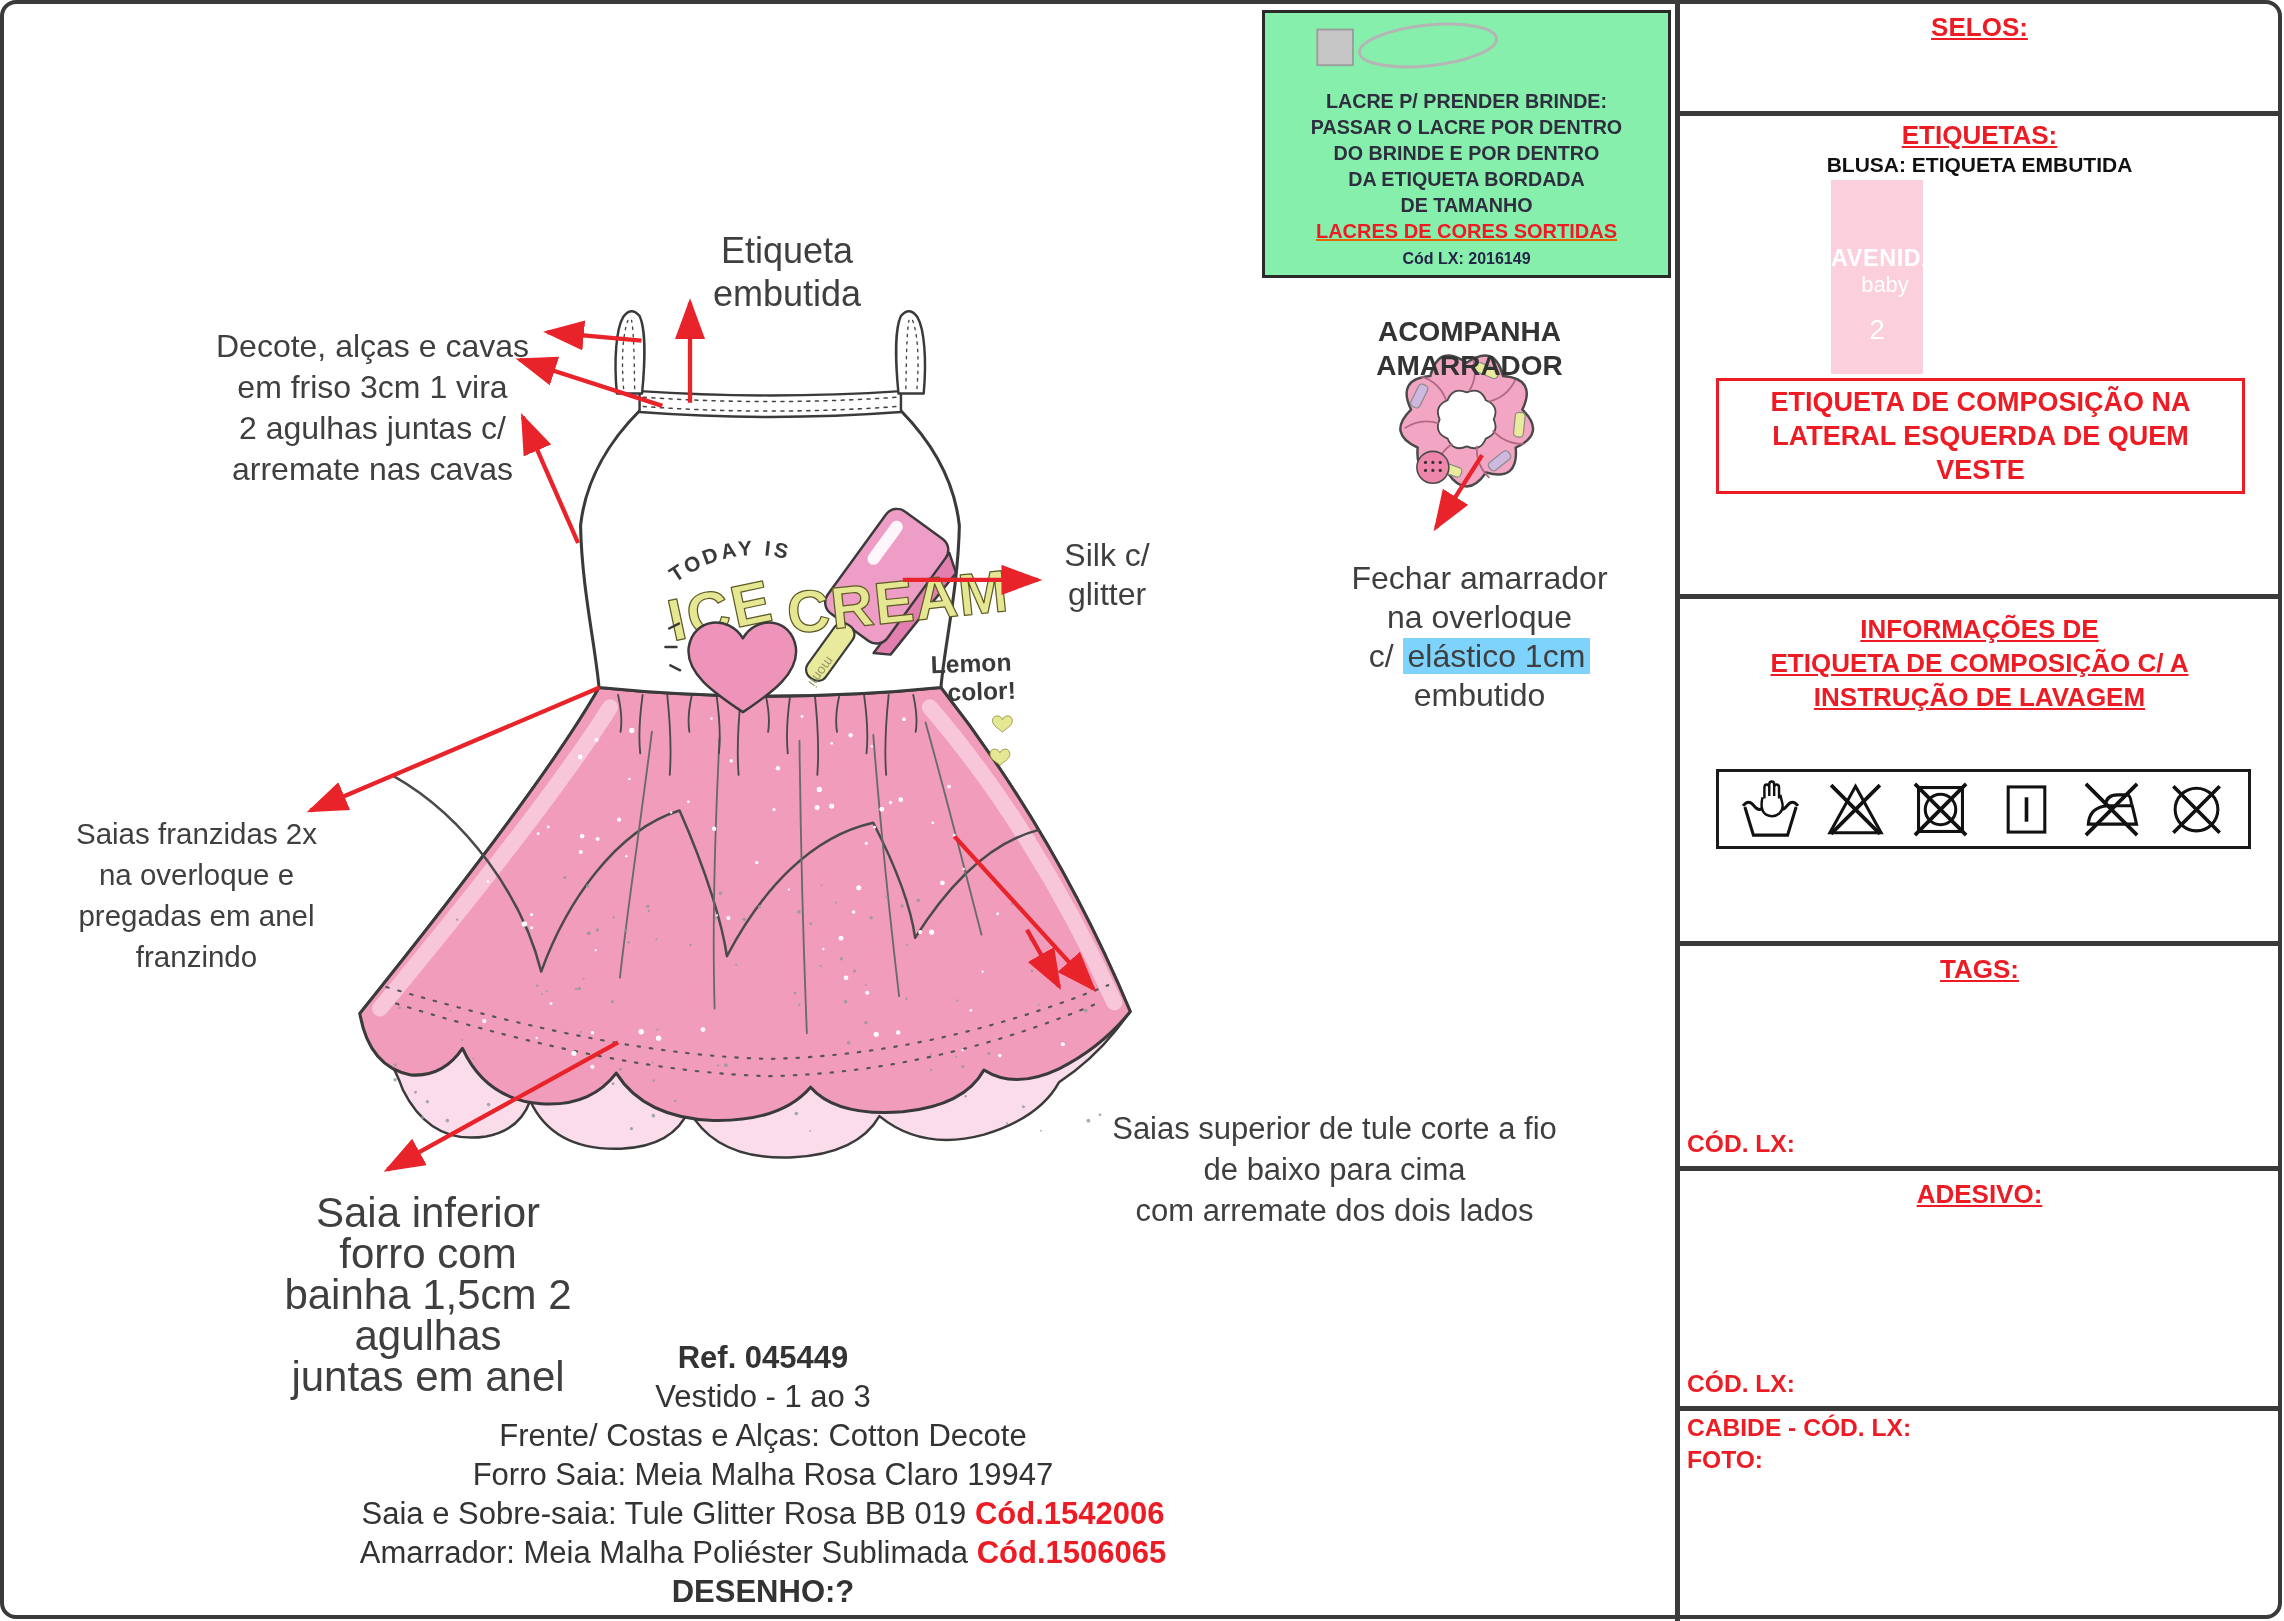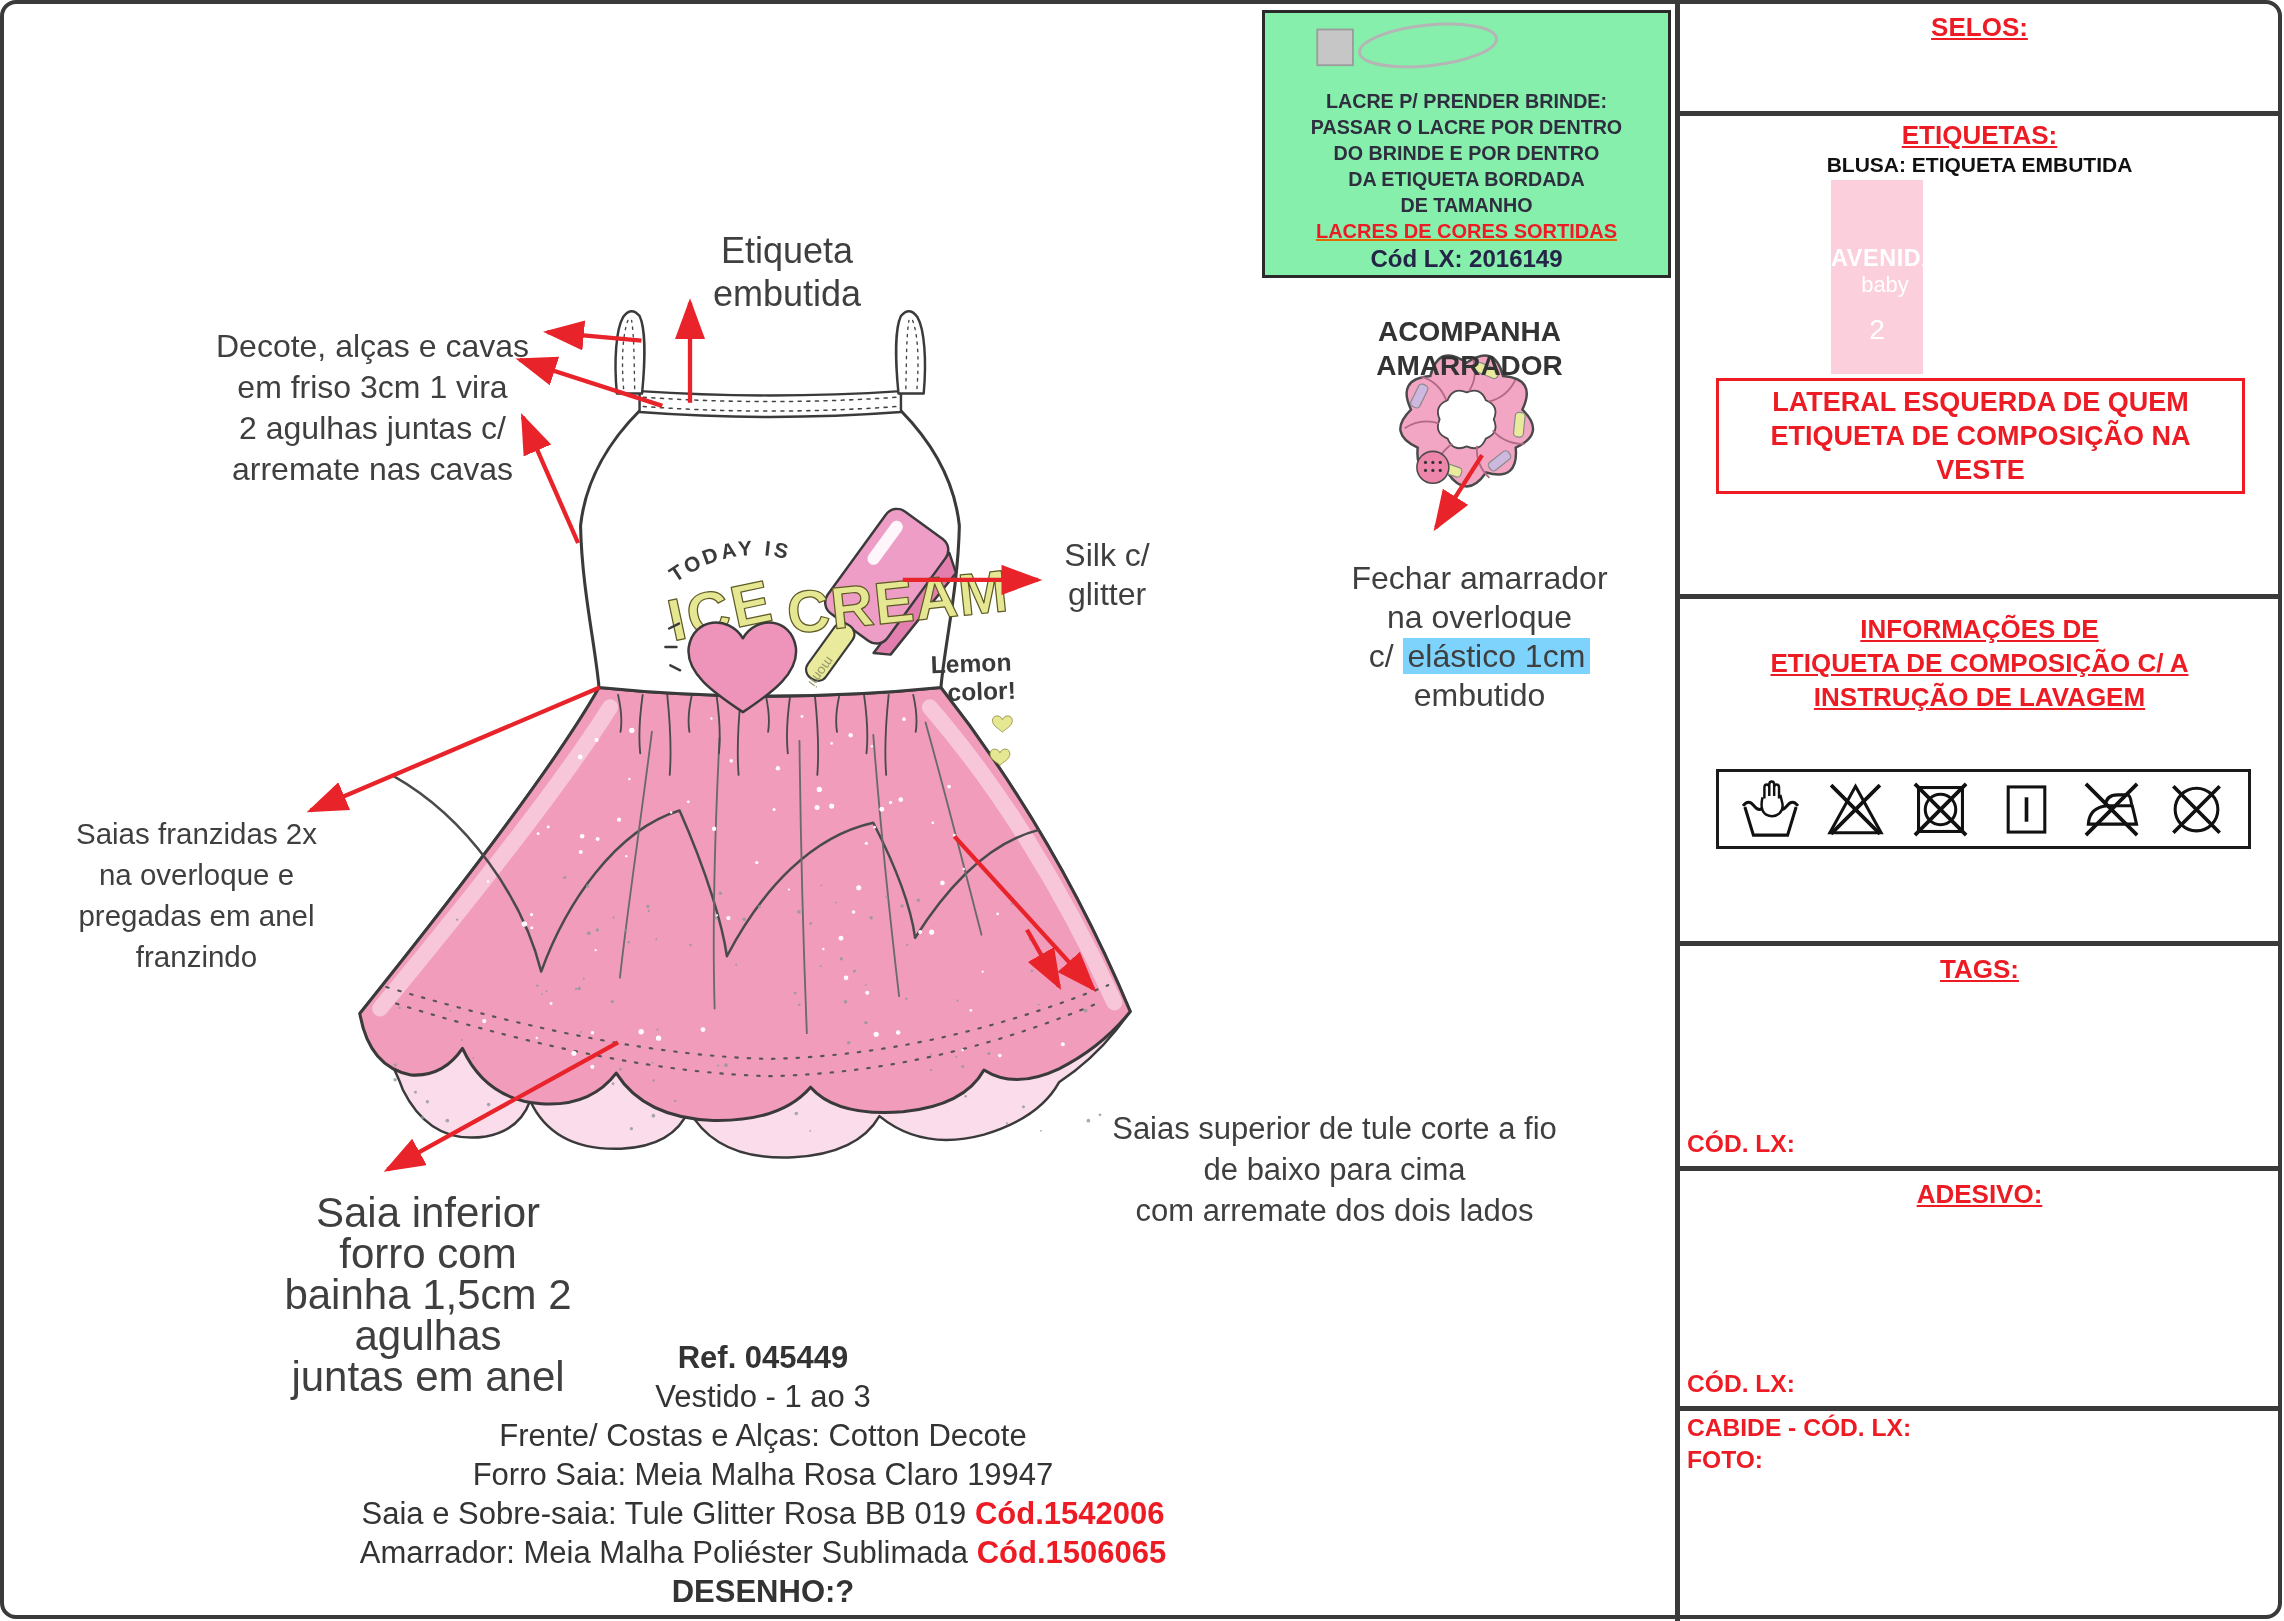--- a/index.html
+++ b/index.html
@@ -11,21 +11,21 @@
   .hdiv{left:1680px;width:599px;height:4.9px;background:#3a3a3a;}
   .note{color:#3f3f3f;text-align:center;}
   .panel-h{color:#ed1c24;font-weight:bold;text-align:center;text-decoration:underline;
            width:599px;left:1680px;font-size:26px;line-height:33px;}
   .panel-label{color:#ed1c24;font-weight:bold;font-size:24.6px;}
   .ybox{left:1262px;top:9.8px;width:403px;height:262px;background:#86efac;border:3.1px solid #2a2a2a;
         text-align:center;}
   .ybox .body-line{font-size:19.7px;line-height:26px;font-weight:bold;color:#2e2e3e;}
   .ybox .sorted{font-size:20px;line-height:27px;font-weight:bold;color:#ed1c24;text-decoration:underline;
                 text-decoration-color:#e06a00;}
-  .ybox .cod{font-size:24px;line-height:27px;font-weight:bold;color:#242447;}
+  .ybox .cod{font-size:16px;line-height:27px;font-weight:bold;color:#242447;}
   .hl{background:#7dd3fc;padding:0 4.9px;}
   .care-box{left:1716px;top:769px;width:535px;height:80px;border:3.1px solid #1a1a1a;background:#fff;
             display:flex;align-items:center;justify-content:space-around;padding:0 8.6px;box-sizing:border-box;}
   svg text{font-family:"Liberation Sans",sans-serif;}
   .label-pink{left:1831px;top:180px;width:92px;height:194px;background:#fbcfdc;text-align:center;color:#fff;}
   .comp-box{left:1716px;top:378px;width:523px;height:106px;border:3.7px solid #ed1c24;text-align:center;
             color:#ed1c24;font-weight:bold;font-size:27px;line-height:34px;padding-top:3.7px;box-sizing:content-box;}
   .footer{left:148px;top:1338px;width:1230px;text-align:center;color:#333;font-size:31px;line-height:39px;}
   .footer .b{font-weight:bold;}
   .footer .red{color:#ed1c24;font-weight:bold;}
@@ -58,22 +58,22 @@
   <div class="abs panel-h" style="top:119px;">ETIQUETAS:</div>
   <div class="abs" style="left:1680px;top:153px;width:599px;text-align:center;font-size:21px;font-weight:bold;color:#111;">BLUSA: ETIQUETA EMBUTIDA</div>
 
   <div class="abs label-pink">
     <div style="padding-top:65px;font-size:23.4px;font-weight:bold;letter-spacing:0.6px;">AVENIDA</div>
     <div style="font-size:22px;padding-left:16px;">baby</div>
     <div style="margin-top:16px;font-size:28px;">2</div>
   </div>
 
   <div class="abs comp-box">
+    <div>ETIQUETA DE COMPOSIÇÃO NA</div>
     <div>LATERAL ESQUERDA DE QUEM</div>
-    <div>ETIQUETA DE COMPOSIÇÃO NA</div>
     <div>VESTE</div>
   </div>
 
   <div class="abs panel-h" style="top:612px;line-height:34px;">
     <div>INFORMAÇÕES DE</div>
     <div>ETIQUETA DE COMPOSIÇÃO C/ A</div>
     <div>INSTRUÇÃO DE LAVAGEM</div>
   </div>
 
   <div class="abs care-box">

